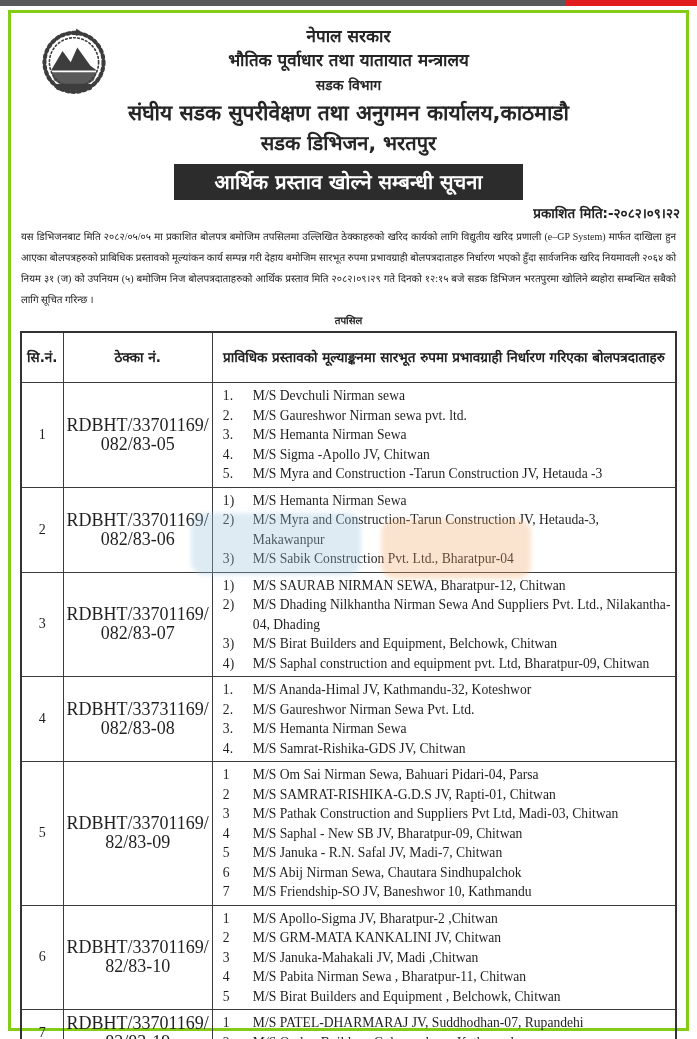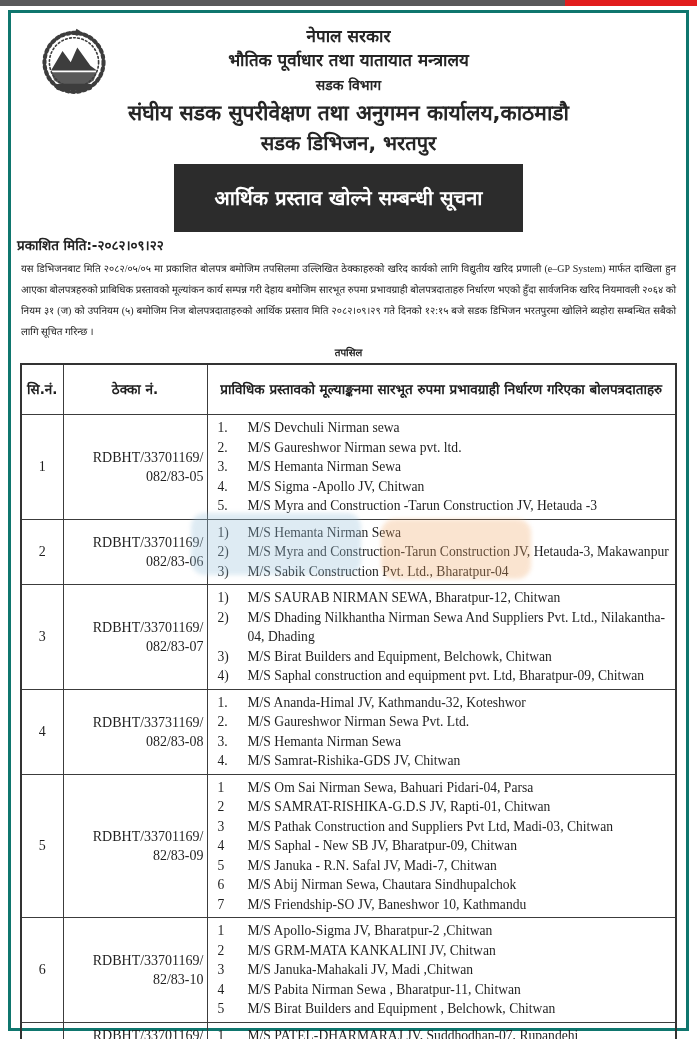--- a/index.html
+++ b/index.html
@@ -4,38 +4,38 @@
 <style>
   html,body{margin:0;padding:0;}
   body{
     width:697px;height:1039px;position:relative;background:#ffffff;
     font-family:"Liberation Serif", serif;color:#1f1f1f;overflow:hidden;
   }
   .topbar{position:absolute;top:0;left:0;width:697px;height:6px;background:#59595b;}
   .topbar-red{position:absolute;top:0;right:0;width:132px;height:6px;background:#e21d1d;}
   .frame{
     position:absolute;top:10px;left:8px;right:8px;bottom:8px;
-    border:3px solid #0f766e;background:#fff;box-sizing:border-box;
+    border:3px solid #84cc16;background:#fff;box-sizing:border-box;
     padding:6px 6px 0 6px;
   }
   .emblem{position:absolute;top:10px;left:22px;width:82px;height:82px;}
   .org-line{font-family:"DejaVu Sans", sans-serif;font-weight:bold;text-align:center;color:#252525;}
   .org-0{font-size:17px;margin-top:6px;line-height:23px;}
   .org-1{font-size:17px;line-height:25px;}
   .org-2{font-size:14px;line-height:25px;}
   .org-3{font-size:21px;line-height:31px;}
   .org-4{font-size:20px;line-height:29px;}
   .banner{
     font-family:"DejaVu Sans", sans-serif;font-weight:bold;
     background:#2c2c2c;color:#ffffff;font-size:20px;line-height:24px;
-    width:fit-content;margin:6px auto 4px auto;padding:22px 40px;text-align:center;
+    width:fit-content;margin:6px auto 4px auto;padding:6px 40px;text-align:center;
   }
   .pubdate{
     font-family:"DejaVu Sans", sans-serif;font-weight:bold;
-    font-size:13.5px;text-align:left;margin:2px 0 4px 0;color:#222;
+    font-size:13.5px;text-align:right;margin:2px 0 4px 0;color:#222;
   }
   .notice-body{
     font-size:10px;line-height:21px;text-align:justify;
     margin:2px 4px 0 4px;color:#1c1c1c;
   }
   .tapsil{
     font-family:Liberation Sans, sans-serif;font-weight:bold;
     font-size:10px;text-align:center;margin:3px 0 4px 0;
   }
   table.bidders{
@@ -44,21 +44,21 @@
   }
   table.bidders th, table.bidders td{
     border:1.5px solid #3c3c3c;vertical-align:middle;
   }
   th.h-sn, th.h-contract, th.h-bidders{
     font-family:"DejaVu Sans", sans-serif;font-weight:bold;font-size:13.5px;
     padding:16px 2px;text-align:center;line-height:17px;
   }
   col.c-sn{width:42px;} col.c-contract{width:144px;}
   td.sn{font-size:14px;text-align:center;padding:2px;}
-  td.contract{font-size:14px;text-align:right;line-height:19px;padding:2px 3px;}
+  td.contract{font-size:18px;text-align:center;line-height:19px;padding:2px 3px;}
   td.bidders-cell{vertical-align:top;padding:3px 4px 3px 10px;}
   .bidder-line{display:flex;font-size:13.6px;line-height:19.5px;}
   .bidder-num{width:30px;flex:0 0 30px;}
   .bidder-text{flex:1;}
   .watermark{position:absolute;top:492px;left:160px;width:400px;height:90px;pointer-events:none;}
   .wm-blob{position:absolute;border-radius:14px;filter:blur(2px);}
   .wm-blue{left:20px;top:8px;width:170px;height:62px;background:#9cc4dd;opacity:.33;}
   .wm-orange{left:210px;top:14px;width:150px;height:60px;background:#f0a868;opacity:.30;}
 </style>
 </head>

